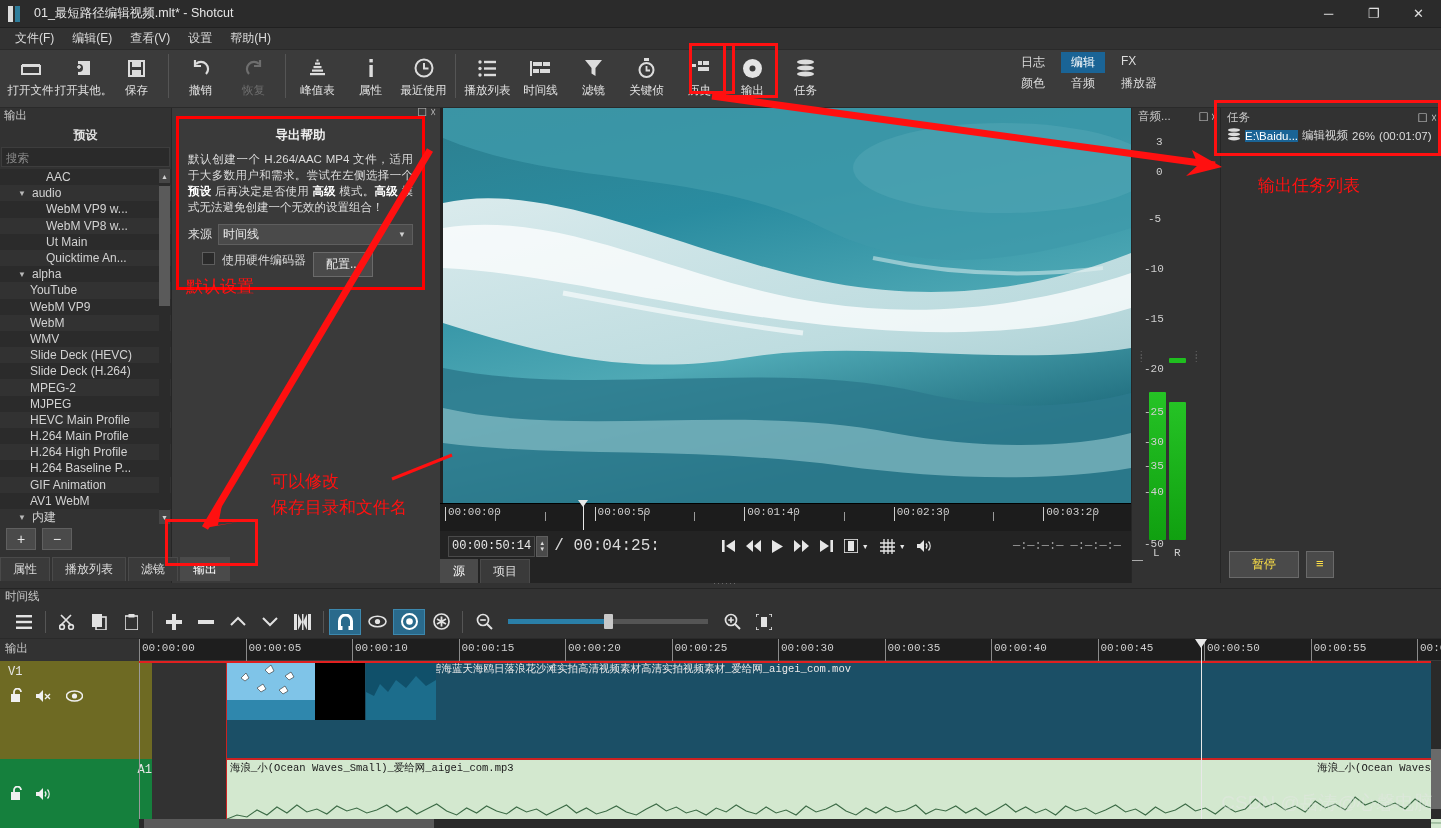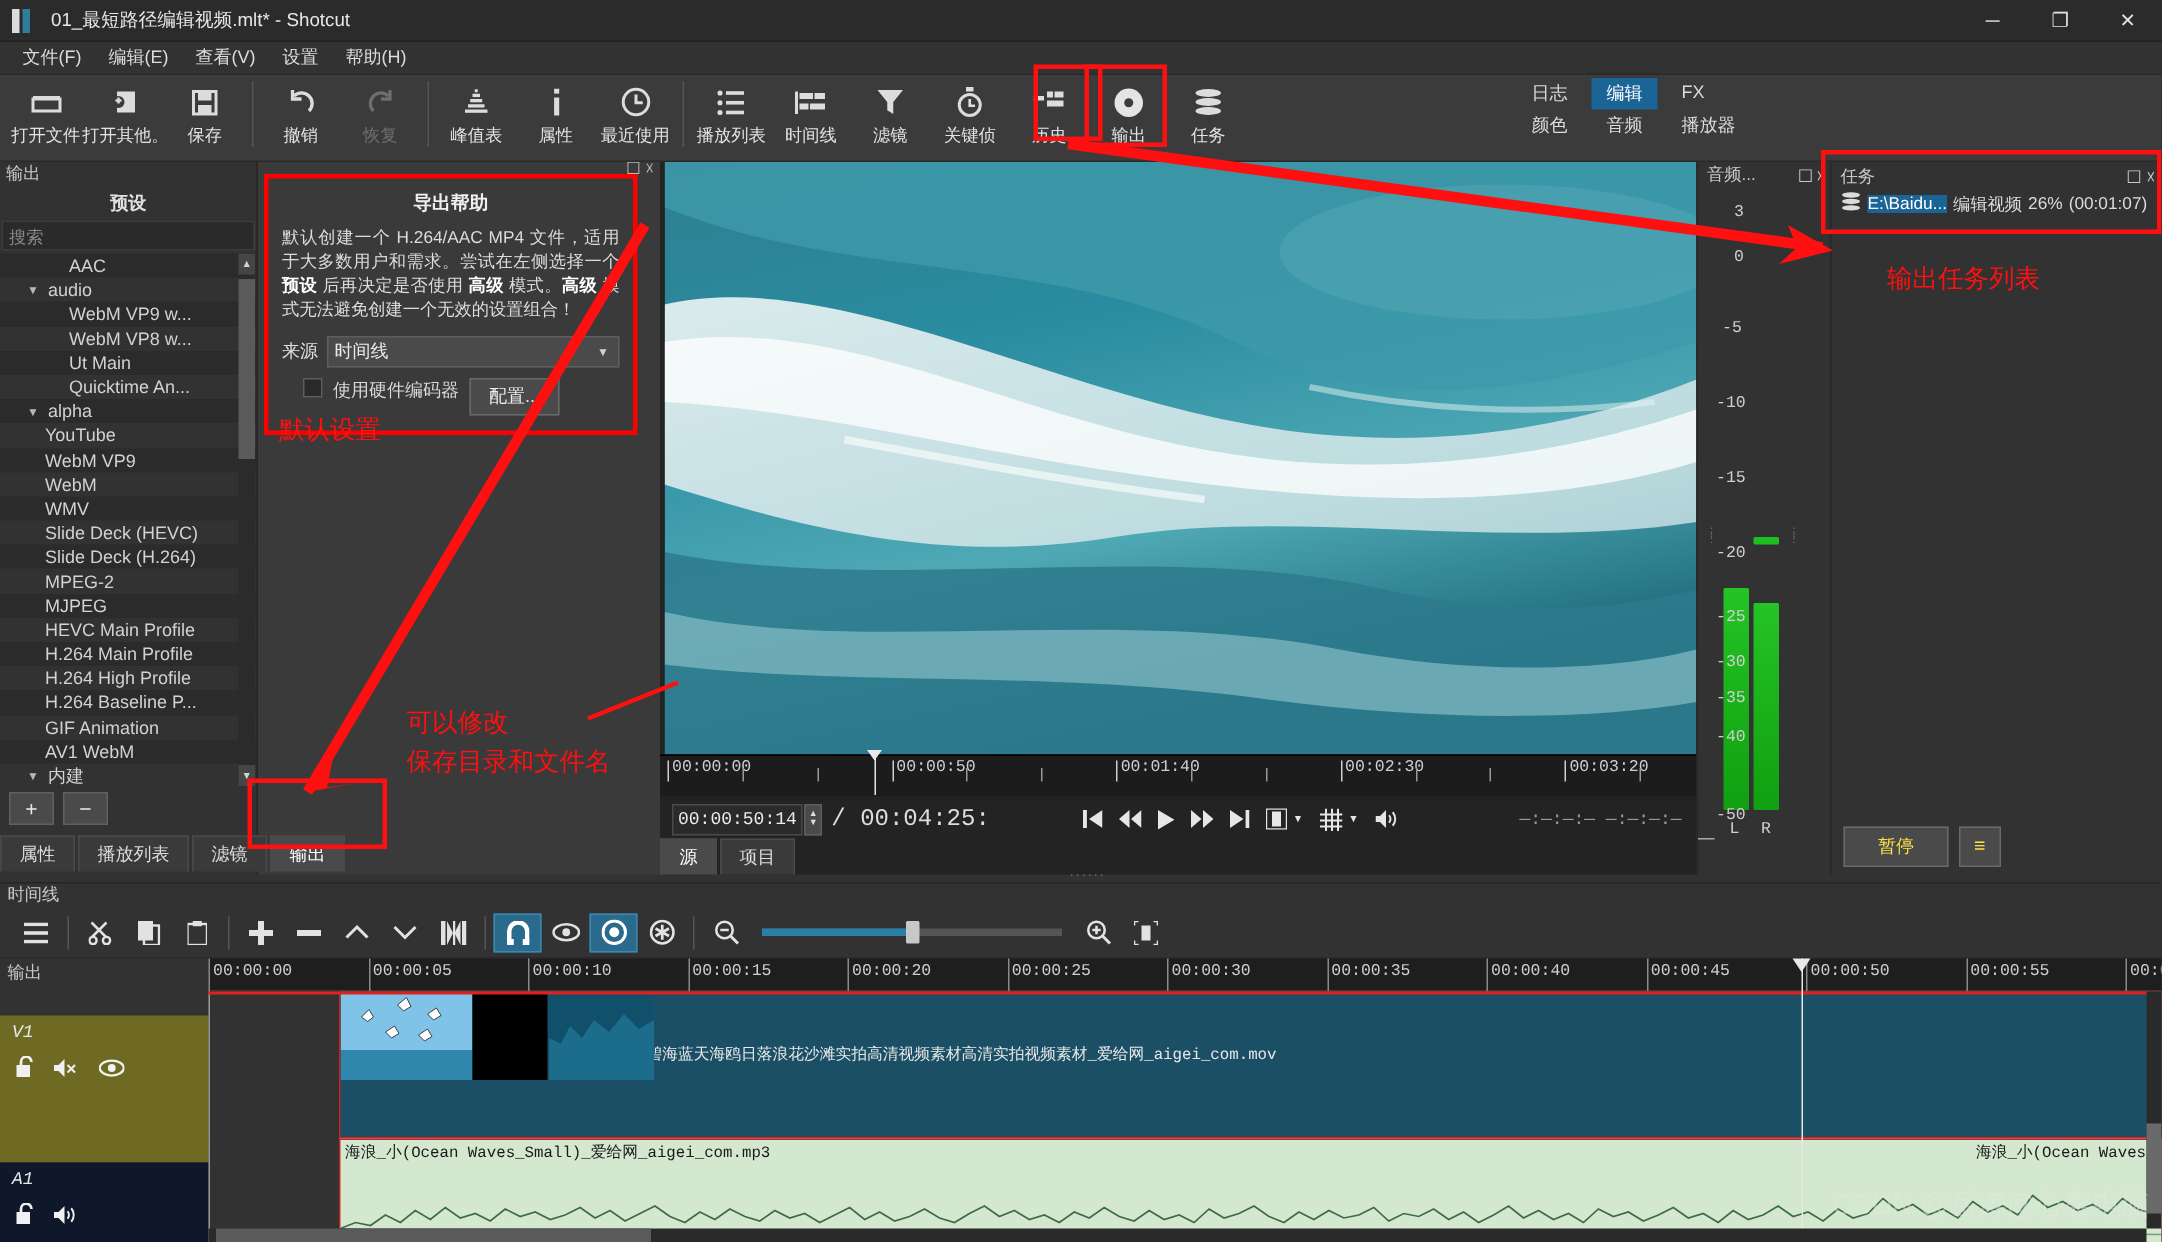--- a/index.html
+++ b/index.html
@@ -188,34 +188,34 @@
              border-radius:1px;}
 
   .tl-body { position:absolute; left:0; top:50px; right:0; bottom:0; }
   .tl-ruler { position:absolute; left:139px; right:0; top:0; height:22px; background:#1e1e1e;
               border-bottom:1px solid #3a3a3a; }
   .tr-lab { position:absolute; top:3px; font-size:11px; color:#cfcfcf;
             font-family:"Liberation Mono", monospace; padding-left:3px; white-space:nowrap;}
   .tr-div { position:absolute; top:0; width:1px; height:22px; background:#8a8a8a; }
   .tl-outlabel { position:absolute; left:5px; top:2px; font-size:11.5px; color:#c8c8c8;}
   .track { position:absolute; left:0; right:0; }
-  .track-head { position:absolute; left:0; top:16px; width:139px; height:100%;font-style:italic; }
+  .track-head { position:absolute; left:0; top:0; width:152px; height:100%; }
   .th-v { background:#6e6a23; }
-  .th-a { background:#0f172a; }
+  .th-a { background:#15803d;text-align:right; }
   .th-name { font-size:12px; color:#e6e6e6; padding:4px 0 0 8px;
              font-family:"Liberation Mono", monospace; }
   .th-icons { display:flex; gap:13px; padding:9px 0 0 10px; color:#f0f0f0; font-size:13px; align-items:center;}
   .clips { position:absolute; left:139px; right:0; top:0; height:100%; border-left:1px solid #9a9a9a;}
   .clip-v { position:absolute; top:0; height:100%; background:#1b4f66; border:1px solid #cc2222;
             overflow:hidden;}
   .clip-a { position:absolute; top:0; height:100%; background:#d3e8cf; border:1px solid #cc2222;
             overflow:hidden;}
   .clip-lab { position:absolute; top:1px; left:3px; font-size:10.5px; color:#1a1a1a;
               font-family:"Liberation Mono", monospace; white-space:nowrap; }
-  .clip-lab.light { color:#e8e8e8;margin-top:34px; }
+  .clip-lab.light { color:#e8e8e8; }
   .tl-playhead { position:absolute; top:0; width:1px; background:#e8e8e8; }
   .tl-ph-head { position:absolute; top:0; width:0; height:0; border-left:6px solid transparent;
                 border-right:6px solid transparent; border-top:9px solid #e8e8e8; }
   .red-line { position:absolute; left:139px; right:0; height:2px; background:#e02020; }
   .hscroll { position:absolute; left:139px; right:10px; bottom:0; height:9px; background:#2a2a2a; }
   .hs-thumb { position:absolute; left:5px; top:0; width:290px; height:9px; background:#5a5a5a; }
   .vscroll { position:absolute; right:0; top:22px; bottom:9px; width:10px; background:#2a2a2a; }
   .vs-thumb { position:absolute; right:0; top:88px; width:10px; height:60px; background:#6a6a6a; }
 
   

